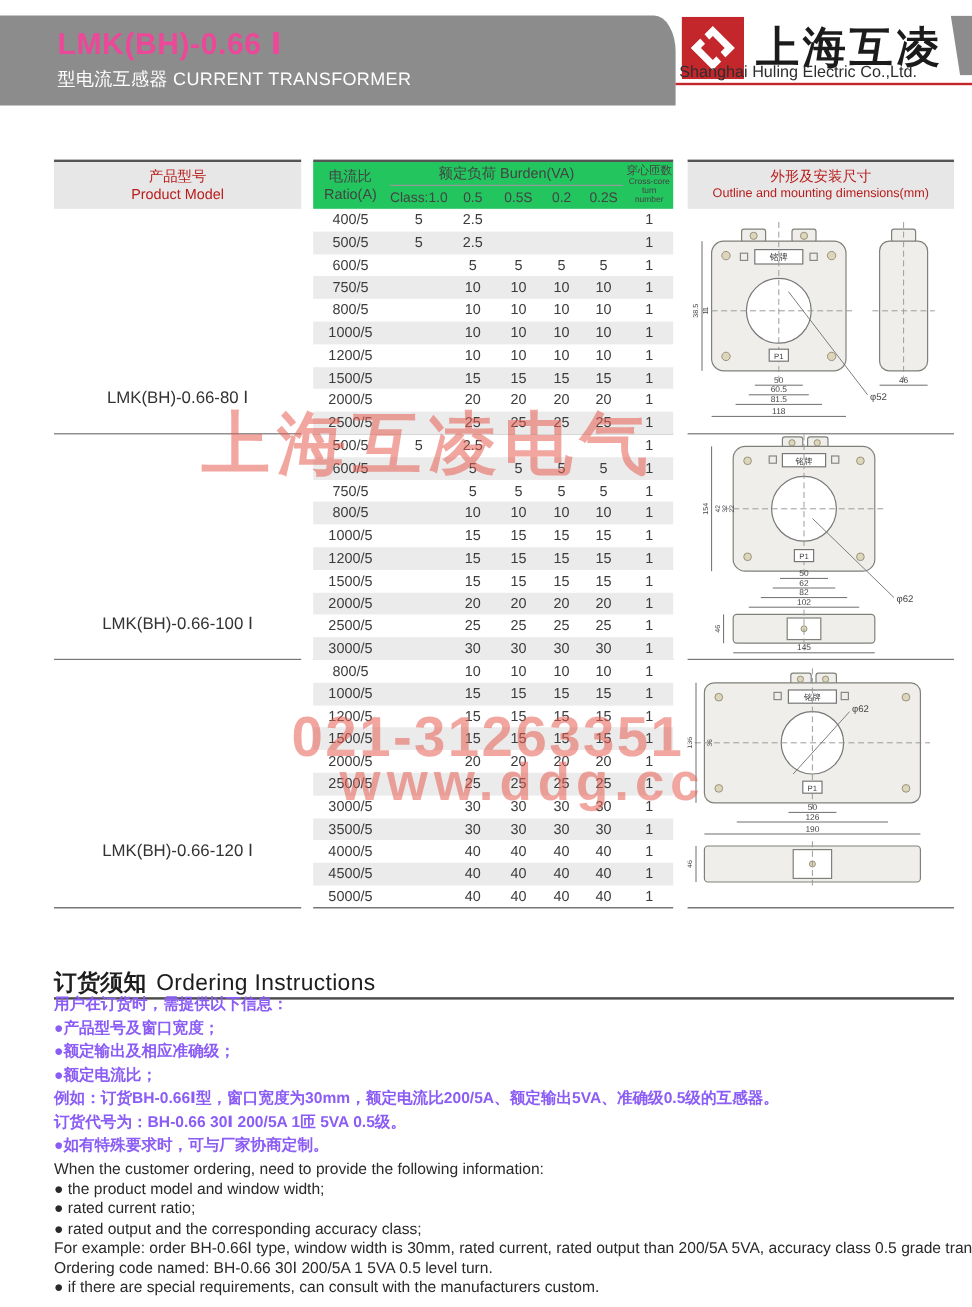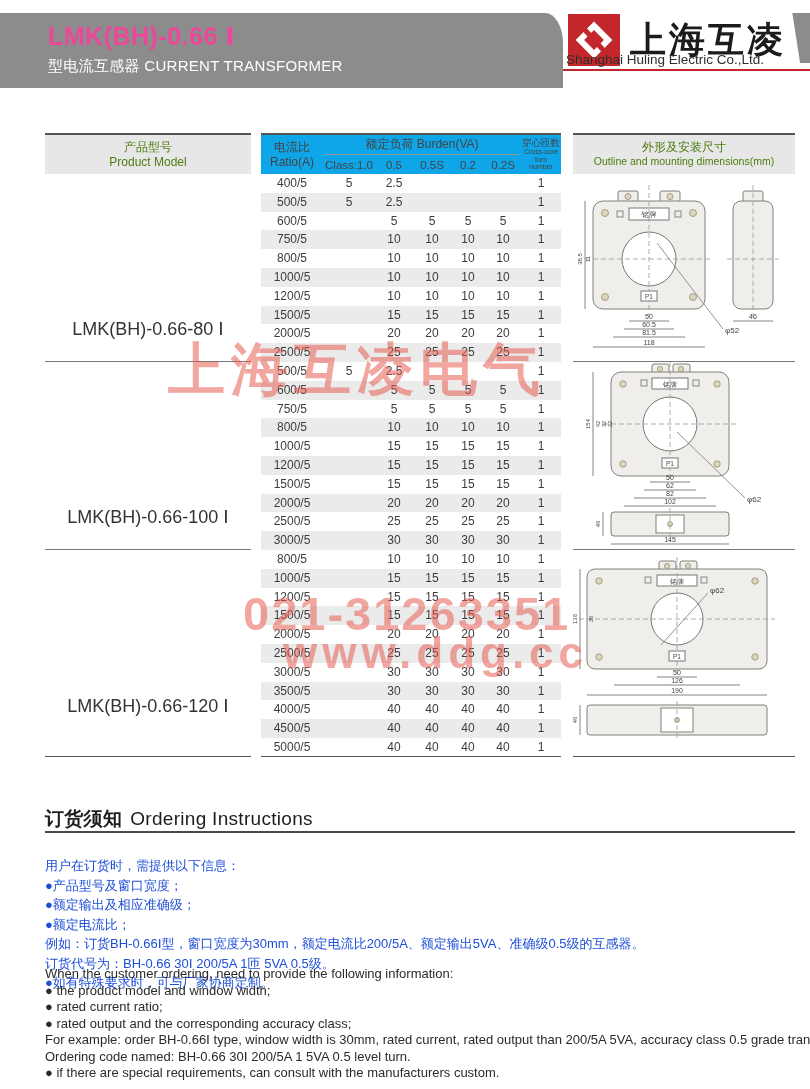--- a/index.html
+++ b/index.html
@@ -18,55 +18,55 @@
   .logo-en{position:absolute;left:566px;top:52px;font-size:13.5px;color:#2e2e2e;white-space:nowrap;}
   .logo-line{position:absolute;left:563px;top:69px;width:247px;height:2px;background:#c4272b;}
 
   
   .tablewrap{position:absolute;left:45px;top:133px;width:750px;display:flex;}
   .blk{box-sizing:border-box;}
   .blk-product{width:206px;margin-right:10px;border-top:2px solid #555;}
   .blk-data{width:300px;margin-right:12px;border-top:2px solid #555;}
   .blk-outline{width:222px;border-top:2px solid #555;}
   .thead{height:39px;background:#e7e7e7;display:flex;flex-direction:column;justify-content:center;
-         align-items:center;font-size:12px;color:#4d7c0f;line-height:1.25;text-align:center;}
-  .dhead{height:39px;background:#0ea5e9;display:flex;font-size:12px;color:#444;}
+         align-items:center;font-size:12px;color:#b91c1c;line-height:1.25;text-align:center;}
+  .dhead{height:39px;background:#22c55e;display:flex;font-size:12px;color:#444;}
   .dh-ratio{width:62px;display:flex;flex-direction:column;justify-content:center;align-items:center;line-height:1.25;}
   .dh-burden{width:198px;display:flex;flex-direction:column;}
   .dh-burden-top{height:19px;display:flex;align-items:center;justify-content:center;border-bottom:1px solid #999;margin:0 2px;}
   .dh-burden-classes{flex:1;display:flex;align-items:center;font-size:11.5px;}
   .dh-burden-classes span{display:block;text-align:center;}
   .dh-turn{width:40px;display:flex;flex-direction:column;justify-content:center;align-items:center;
            font-size:9.5px;line-height:1.08;text-align:right;}
   .dh-turn .en{font-size:7px;}
   .group{box-sizing:border-box;}
   .g10{height:188px;}
   .g11{height:207px;}
   .sep{border-bottom:1px solid #777;}
   .endline{border-bottom:1.5px solid #555;}
-  .pgroup{display:flex;align-items:flex-end;justify-content:center;font-size:18px;color:#333;}
+  .pgroup{display:flex;align-items:flex-end;justify-content:center;font-size:14px;color:#333;}
   .pb21{padding-bottom:21px;} .pb39{padding-bottom:39px;}
   .trow{display:flex;height:18.8px;align-items:center;font-size:12px;}
   .trow.alt{background:#ebebeb;}
   .tcell{text-align:center;line-height:18.8px;}
   .c0{width:62px;}.c1{width:52px;}.c2{width:38px;}.c3{width:38px;}.c4{width:34px;}.c5{width:36px;}.c6{width:40px;}
   .draw{display:flex;align-items:center;justify-content:center;}
   .ohead .en{font-size:10.5px;}
 
   
   .wm{position:absolute;color:rgba(232,92,82,.55);font-weight:bold;pointer-events:none;white-space:nowrap;z-index:5;}
   .wm1{left:168px;top:332px;font-size:57px;letter-spacing:6px;font-weight:600;}
   .wm2{left:243px;top:586px;font-size:47px;letter-spacing:2px;}
   .wm3{left:283px;top:628px;font-size:44px;letter-spacing:5px;}
 
   
   .ord-title{position:absolute;left:45px;top:806px;font-size:19px;color:#1d1d1d;letter-spacing:.3px;}
   .ord-title .cn{font-weight:bold;margin-right:8px;}
   .ord-rule{position:absolute;left:45px;top:831px;width:750px;height:2px;background:#4a4a4a;}
-  .ord-cn{position:absolute;left:45px;top:856px;width:750px;font-size:13px;color:#1d4ed8;}
+  .ord-cn{position:absolute;left:45px;top:827px;width:750px;font-size:13px;color:#8b5cf6;font-weight:bold;}
   .ord-cn .oline{line-height:19.5px;}
   .ord-en{position:absolute;left:45px;top:966px;width:760px;font-size:13px;color:#2a2a2a;}
   .ord-en .oline{line-height:16.5px;white-space:nowrap;}
 
   svg text{font-family:"Liberation Sans","DejaVu Sans",sans-serif;fill:#444;}
 </style>
 </head>
 <body>
 
 <div class="page">

